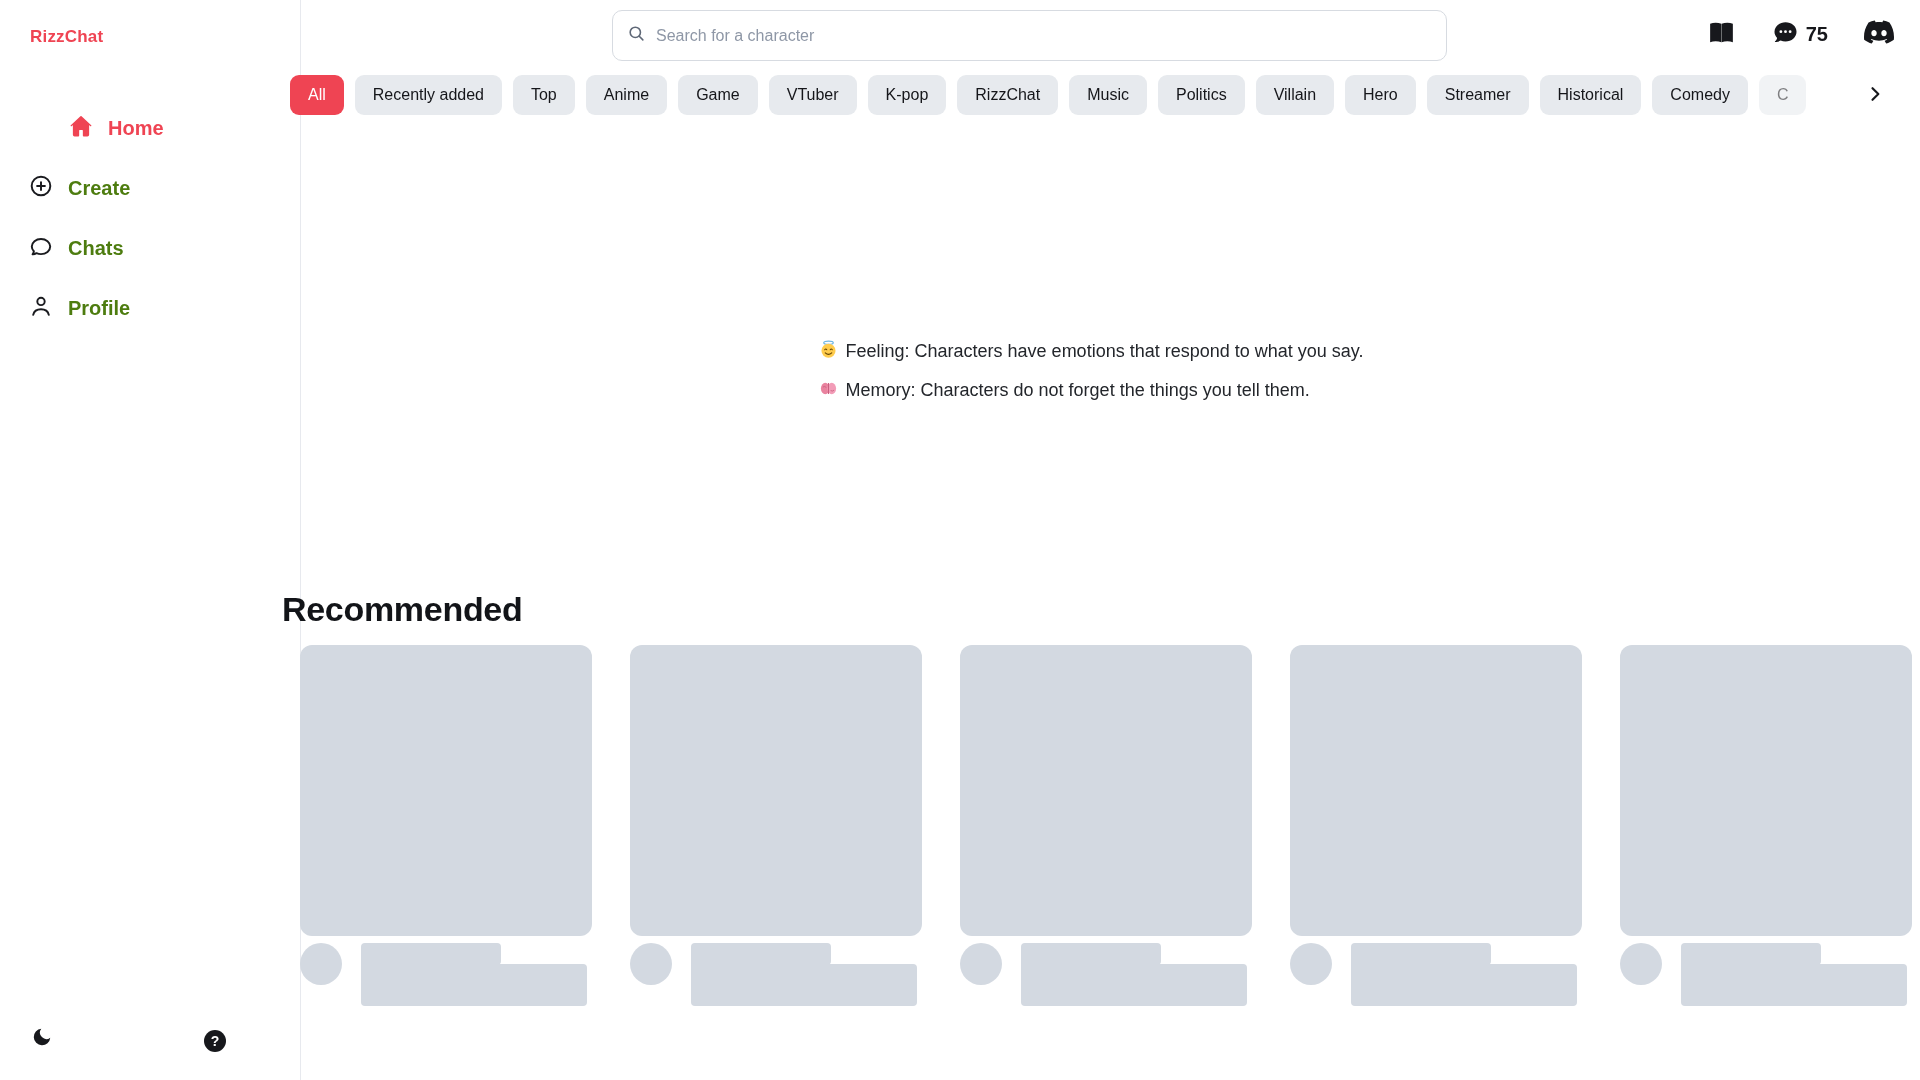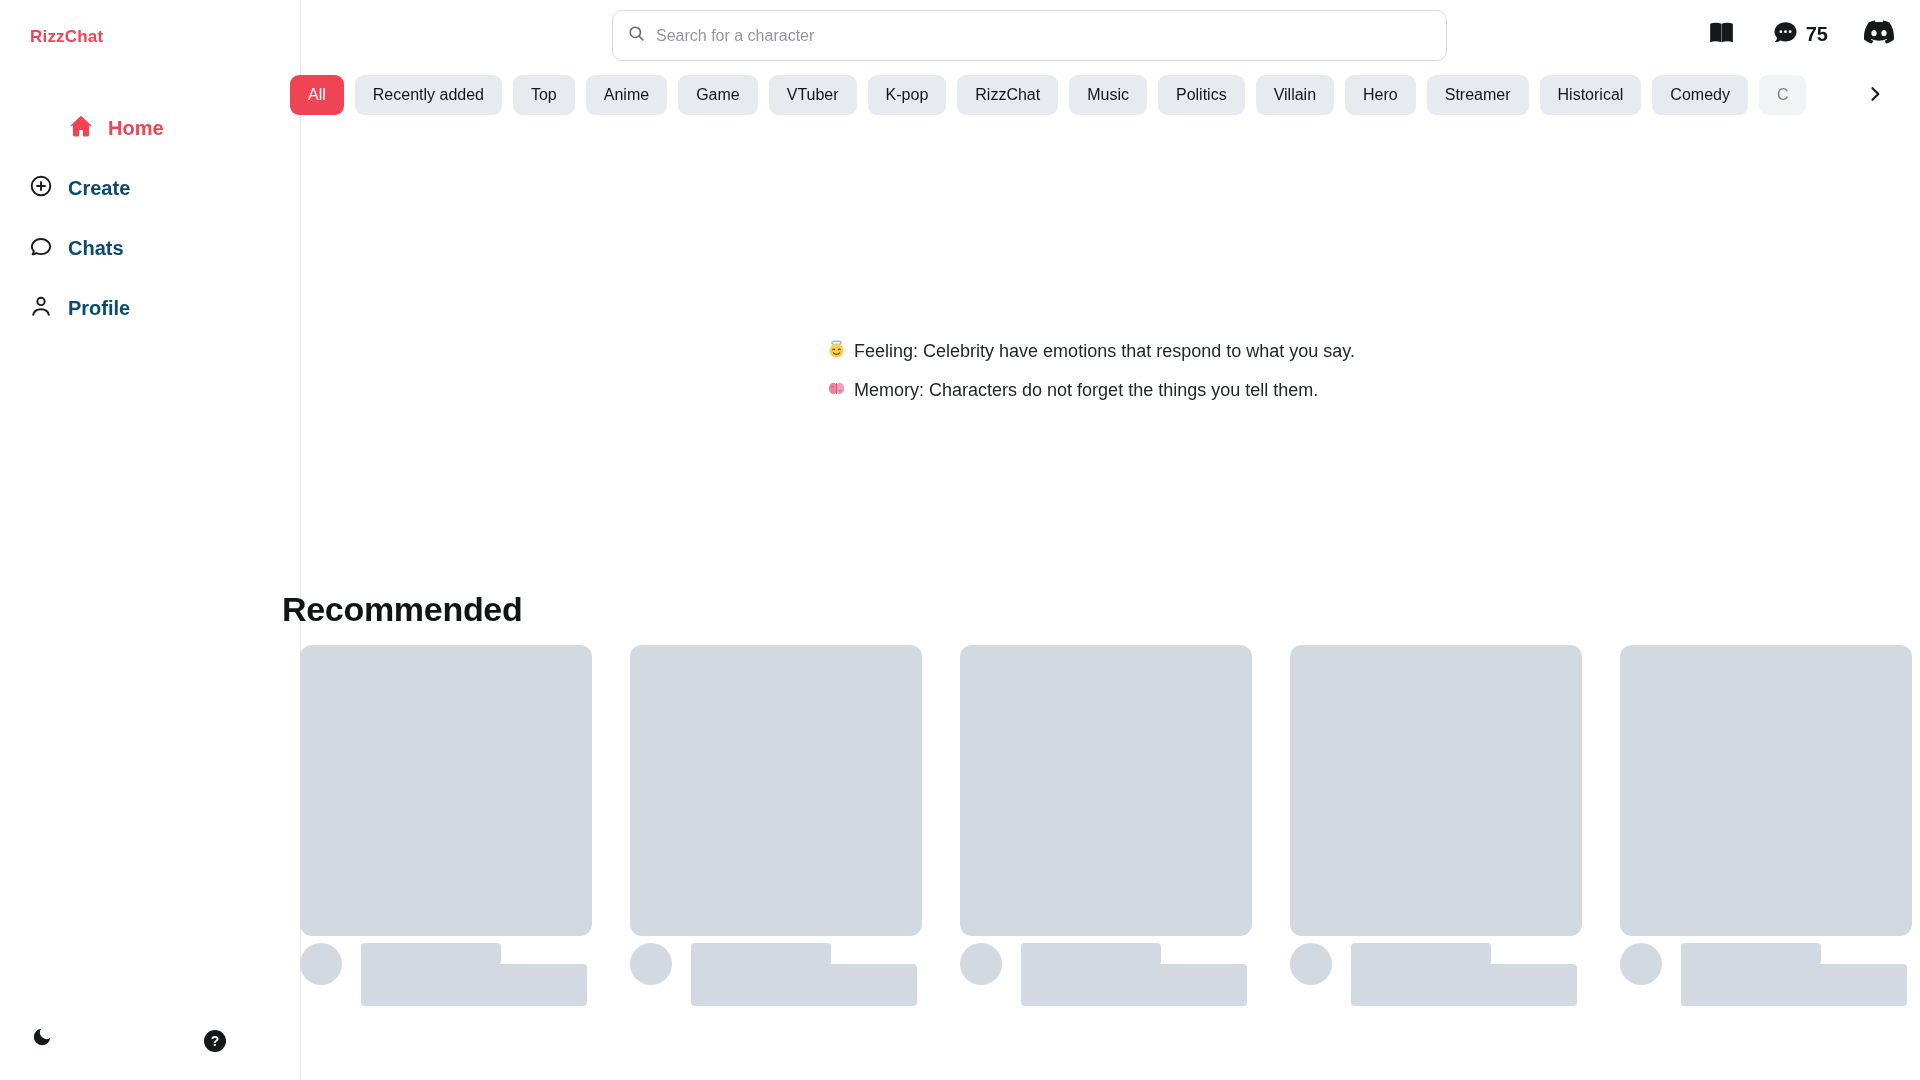--- a/index.html
+++ b/index.html
@@ -17,21 +17,21 @@
   }
   .logo {
     position:absolute; left:30px; top:27px;
     font-size:17px; font-weight:700; color:#ef4453; letter-spacing:.2px;
     cursor:pointer;
   }
   .nav { position:absolute; top:105px; left:0; right:0; }
   .nav-item {
     display:flex; align-items:center; gap:14px;
     padding:8px 28px; margin-bottom:13px; cursor:pointer;
-    font-size:20px; font-weight:700; color:#0c4a6e;
+    font-size:20px; font-weight:700; color:#4d7c0f;
   }
   .nav-item svg { flex:none; }
   .nav-item.active { color:#ef4453;margin-left:40px; }
   .sidebar-footer-left { position:absolute; left:31px; bottom:28px; cursor:pointer; }
   .help-bubble {
     position:absolute; left:204px; bottom:28px; width:22px; height:22px;
     border-radius:50%; background:#17181c; color:#fff;
     display:flex; align-items:center; justify-content:center;
     font-size:14px; font-weight:700; cursor:pointer;
   }
@@ -239,21 +239,21 @@
       <div class="feature-line">
         <span>
           <svg width="19" height="19" viewBox="0 0 20 20">
               <ellipse cx="10" cy="2.9" rx="5" ry="1.7" fill="none" stroke="#6cb4e4" stroke-width="1.3"></ellipse>
               <circle cx="10" cy="11.4" r="7.4" fill="#ffcc4d"></circle>
               <path d="M6 10.3q1.1-1.6 2.2 0" stroke="#664500" fill="none" stroke-width="1.1" stroke-linecap="round"></path>
               <path d="M11.8 10.3q1.1-1.6 2.2 0" stroke="#664500" fill="none" stroke-width="1.1" stroke-linecap="round"></path>
               <path d="M6.6 13.6q3.4 2.9 6.8 0" stroke="#664500" fill="none" stroke-width="1.2" stroke-linecap="round"></path>
             </svg>
         </span>
-        <span>Feeling: Celebrity have emotions that respond to what you say.</span>
+        <span>Feeling: Characters have emotions that respond to what you say.</span>
       </div>
       <div class="feature-line">
         <span>
           <svg width="19" height="19" viewBox="0 0 20 20">
               <ellipse cx="6.6" cy="10" rx="4.6" ry="6.1" fill="#e9839f"></ellipse>
               <ellipse cx="13.4" cy="10" rx="4.6" ry="6.1" fill="#f29cb7"></ellipse>
               <path d="M10 4.2v11.6" stroke="#c9607f" stroke-width="1.1"></path>
               <path d="M4.4 8.2q1.6-1 3 .4M12.6 12.4q1.6 1 3-.4" stroke="#c9607f" stroke-width=".9" fill="none" stroke-linecap="round"></path>
             </svg>
         </span>

